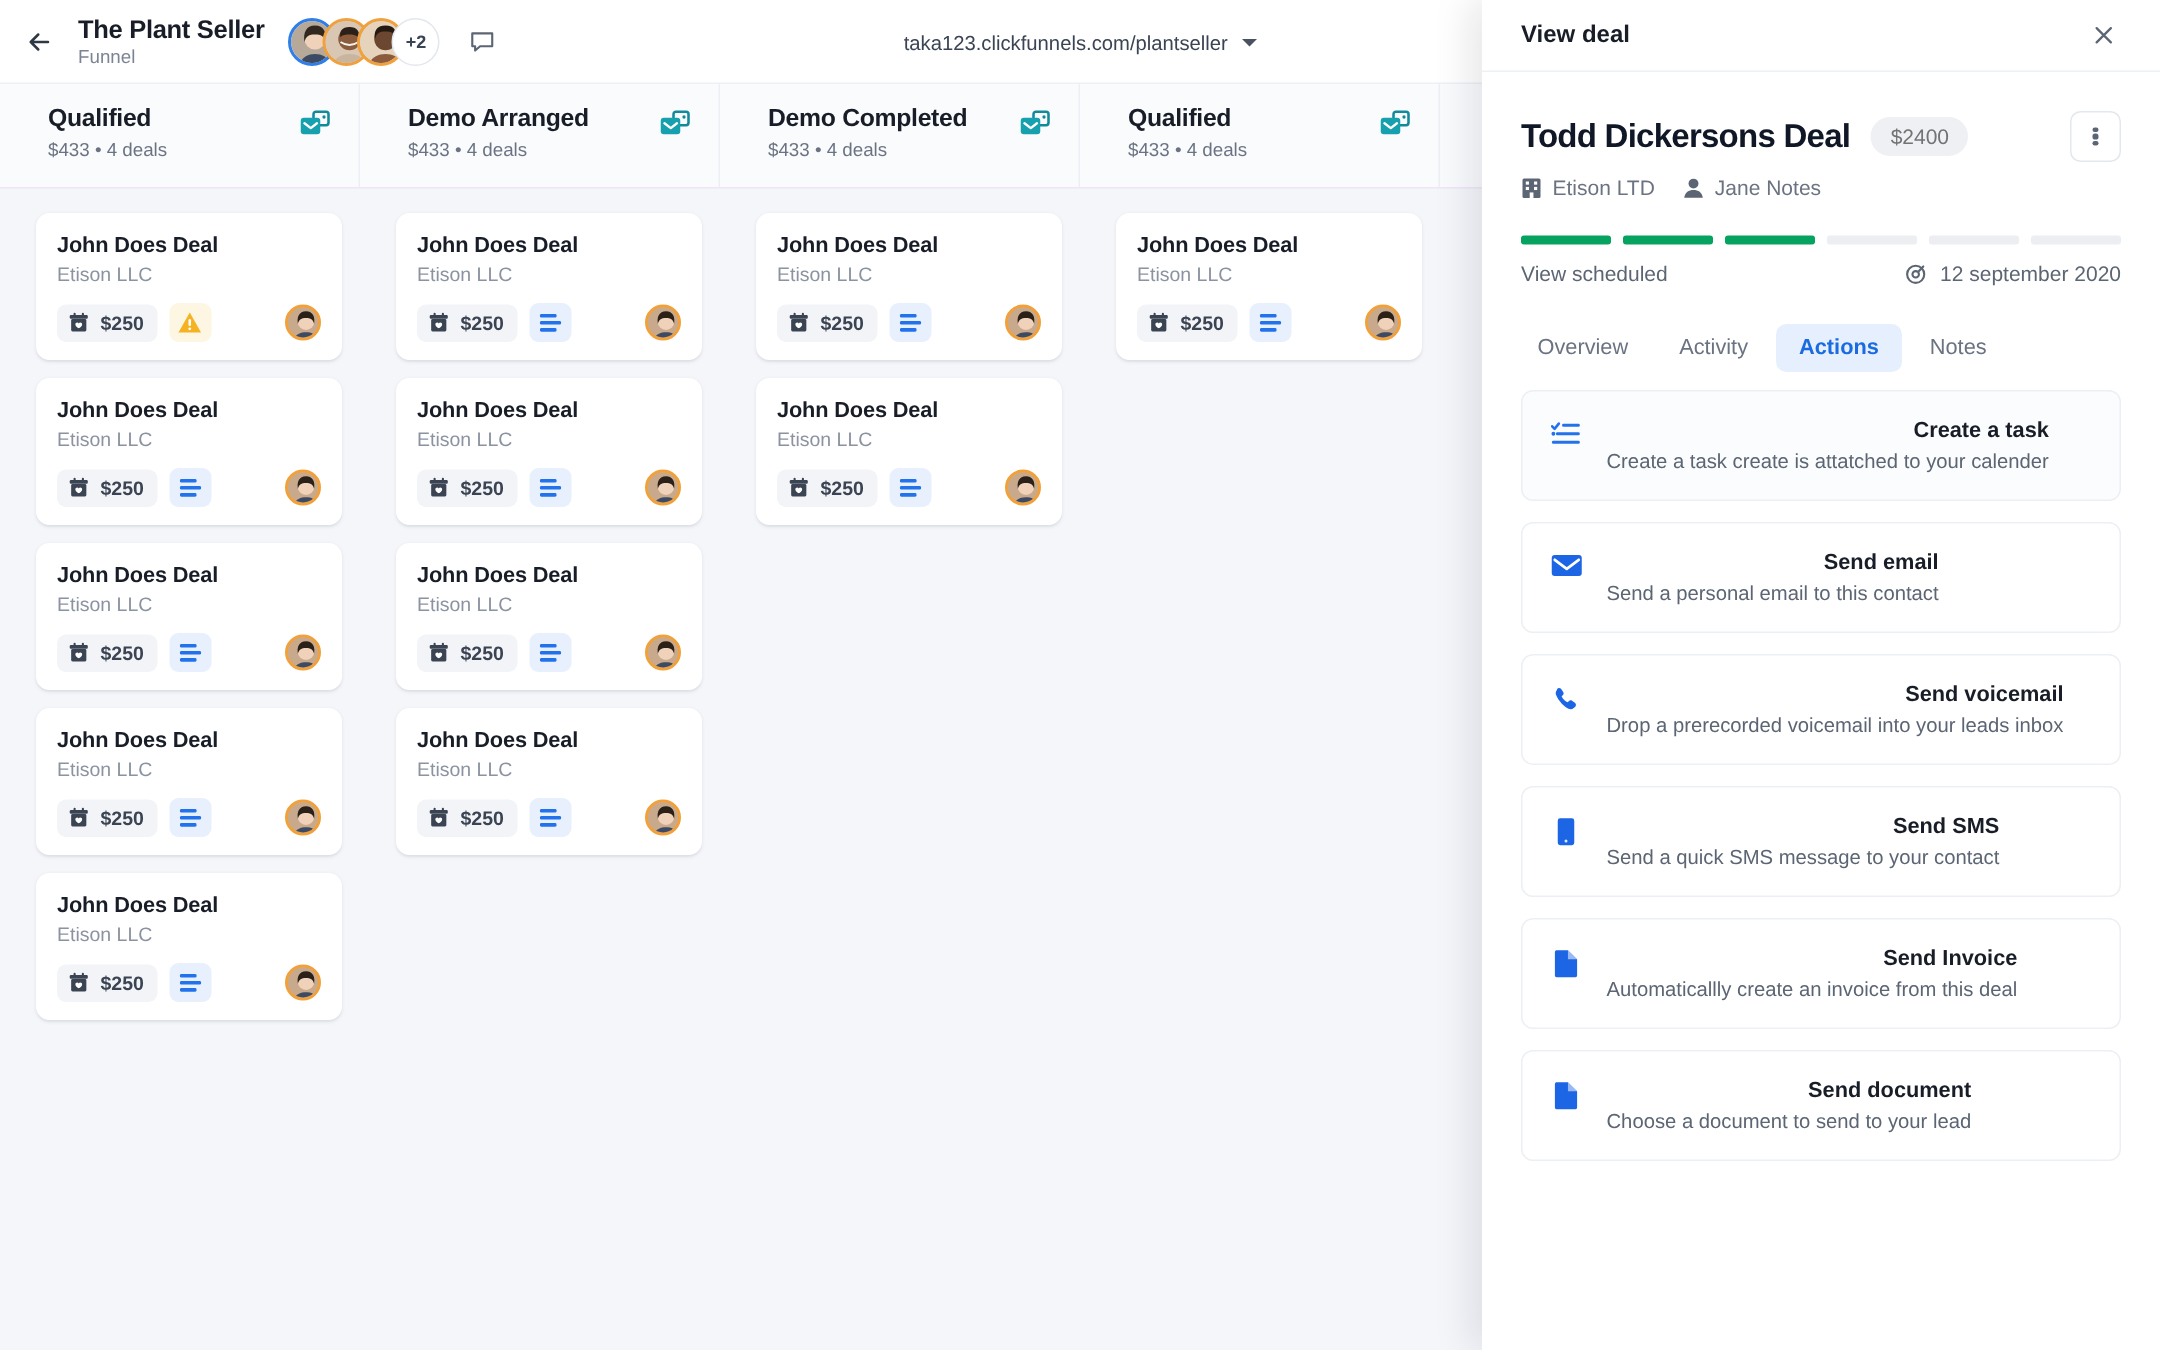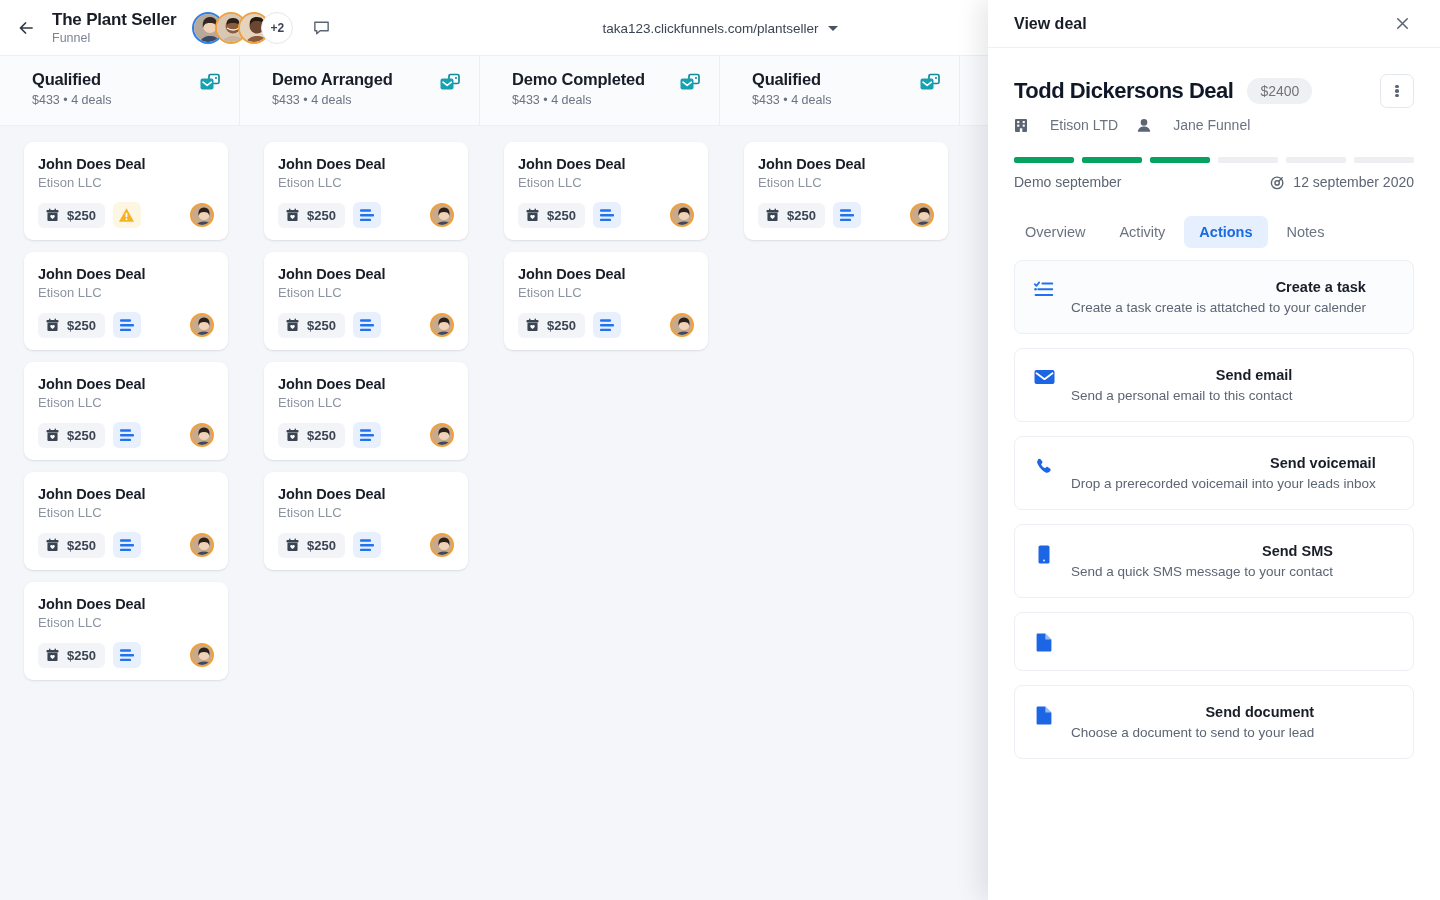--- a/index.html
+++ b/index.html
@@ -123,21 +123,21 @@
     margin-left: 14px; background: #eef0f4; color: #737373;
     font-size: 14px; font-weight: 400; border-radius: 20px; padding: 5px 13px;
   }
   .kebab {
     margin-left: auto; width: 34px; height: 34px; border: 1px solid #e3e7ee;
     border-radius: 7px; display: flex; align-items: center; justify-content: center;
     cursor: pointer; background: #fff;
   }
   .kebab span { display:block; width:3.5px;height:3.5px;border-radius:50%;background:#5c6573;margin:1.2px 0; }
   .deal-line2 { display: flex; align-items: center; gap: 9px; margin-top: 9px; }
-  .deal-meta { display: flex; align-items: center; gap: 22px; font-size: 14px; color: #6b7382; }
+  .deal-meta { display: flex; align-items: center; gap: 7px; font-size: 14px; color: #6b7382; }
 
   .progress { display: flex; gap: 8px; margin-top: 24px; }
   .seg { height: 6px; flex: 1; border-radius: 2px; background: #eceef2; }
   .seg.on { background: #05a35f; }
   .prog-row { display: flex; align-items: center; margin-top: 11px; }
   .prog-label { font-size: 14px; color: #5c6573; }
   .prog-date { margin-left: auto; display: flex; align-items: center; gap: 8px; font-size: 14px; color: #5c6573; }
 
   .tabs { display: flex; gap: 4px; padding: 26px 22px 0 22px; }
   .tab {
@@ -704,34 +704,34 @@
             <rect x="8.7" y="6.6" width="2.1" height="2.1" fill="#fff"></rect>
             <rect x="5.8" y="10.3" width="2.5" height="3.7" fill="#fff"></rect>
           </svg>
           <span>Etison LTD</span>
         </div>
         <div class="deal-meta" style="margin-left:10px;">
           <svg width="14" height="15" viewBox="0 0 14 15">
             <circle cx="7" cy="4.4" r="3.3" fill="#5c6573"></circle>
             <path d="M0.8 13.8c0.5-3.6 3-5.2 6.2-5.2s5.7 1.6 6.2 5.2z" fill="#5c6573"></path>
           </svg>
-          <span>Jane Funnel</span>
+          <span>Jane Notes</span>
         </div>
       </div>
 
       <div class="progress" id="progress">
           <div class="seg on" style="background: rgb(5, 163, 95);"></div>
           <div class="seg on" style="background: rgb(5, 163, 95);"></div>
           <div class="seg on" style="background: rgb(5, 163, 95);"></div>
           <div class="seg"></div>
           <div class="seg"></div>
           <div class="seg"></div>
         </div>
       <div class="prog-row">
-        <div class="prog-label">Demo september</div>
+        <div class="prog-label">View scheduled</div>
         <div class="prog-date">
           <svg width="15" height="15" viewBox="0 0 16 16">
             <circle cx="7.6" cy="8.4" r="6.1" fill="none" stroke="#5c6573" stroke-width="1.5"></circle>
             <circle cx="7.6" cy="8.4" r="2.3" fill="none" stroke="#5c6573" stroke-width="1.5"></circle>
             <path d="M9.6 6.4l3.4-3.6" stroke="#5c6573" stroke-width="1.5" stroke-linecap="round"></path>
           </svg>
           <span>12 september 2020</span>
         </div>
       </div>
     </div>
@@ -793,20 +793,24 @@
       <div class="ac-desc">Send a quick SMS message to your contact</div>
     </div>
         </div>
         <div class="action-card">
     <div class="ac-icon">
             <svg width="16" height="19" viewBox="0 0 16 19">
         <path d="M0.6 1.6A1.1 1.1 0 011.7 0.5h7.6L15.4 6.5v10.9a1.1 1.1 0 01-1.1 1.1H1.7a1.1 1.1 0 01-1.1-1.1z" fill="#1c65e5"></path>
         <path d="M9.3 0.5L15.4 6.5H9.3z" fill="#fff" opacity="0.55"></path>
       </svg>
           </div>
+    <div>
+      <div class="ac-title">Send Invoice</div>
+      <div class="ac-desc">Automaticallly create an invoice from this deal</div>
+    </div>
         </div>
         <div class="action-card">
     <div class="ac-icon">
             <svg width="16" height="19" viewBox="0 0 16 19">
         <path d="M0.6 1.6A1.1 1.1 0 011.7 0.5h7.6L15.4 6.5v10.9a1.1 1.1 0 01-1.1 1.1H1.7a1.1 1.1 0 01-1.1-1.1z" fill="#1c65e5"></path>
         <path d="M9.3 0.5L15.4 6.5H9.3z" fill="#fff" opacity="0.55"></path>
       </svg>
           </div>
     <div>
       <div class="ac-title">Send document</div>

